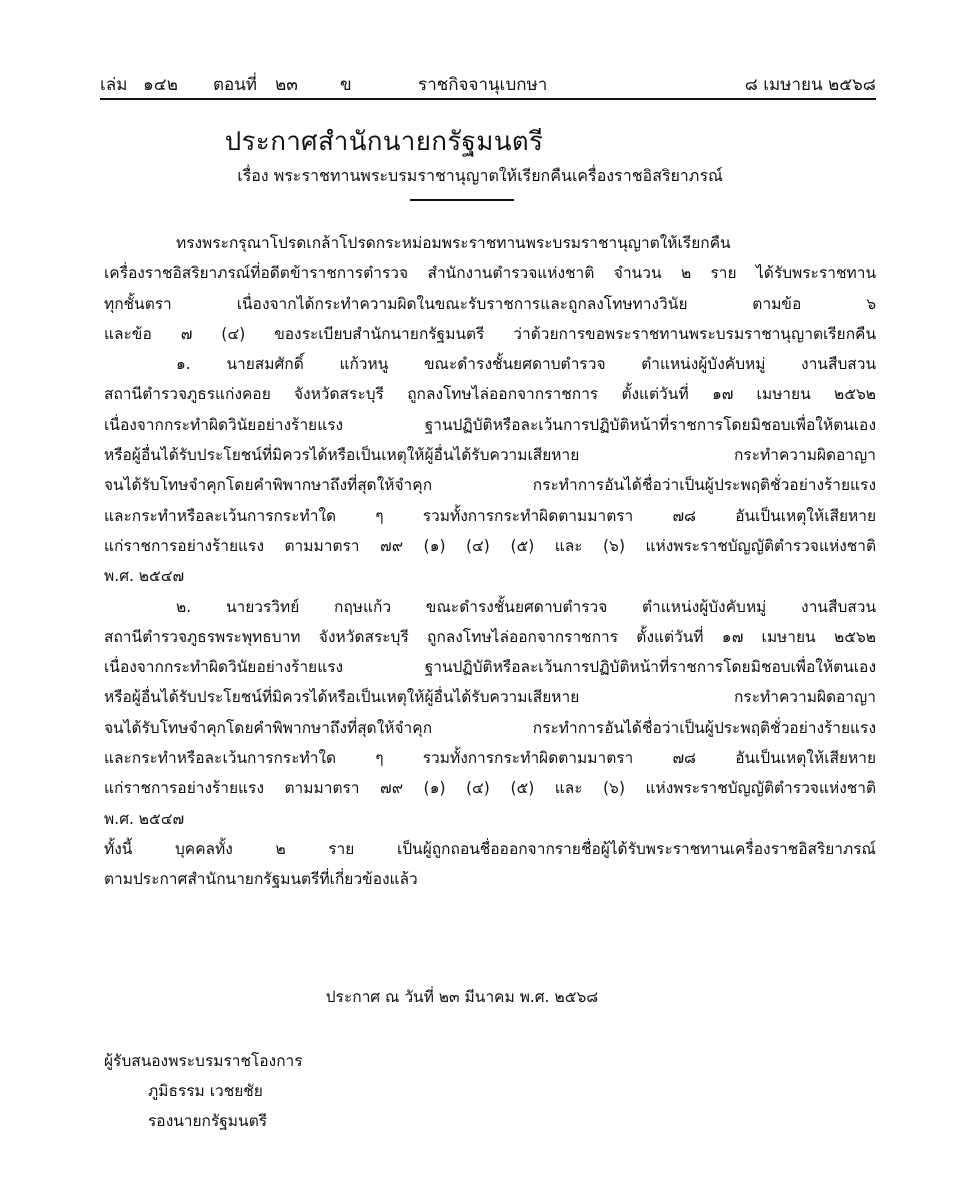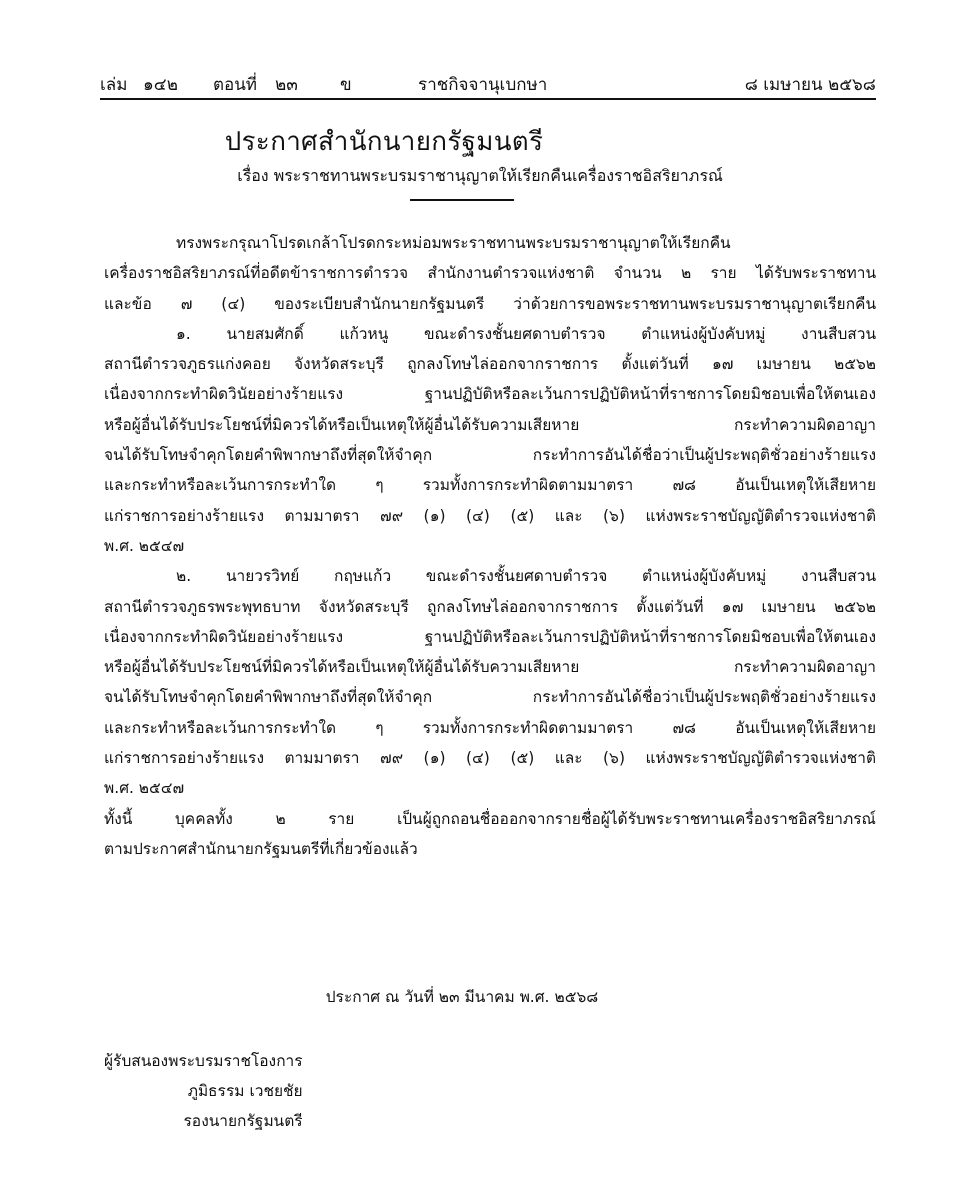--- a/index.html
+++ b/index.html
@@ -45,21 +45,21 @@
   }
   .body p { margin: 0; text-align: justify; text-align-last: left; }
   .line { display: block; white-space: nowrap; text-align: justify; text-align-last: justify; }
   .line.last { text-align-last: left; }
   .dated {
     position: absolute; top: 984px; left: 0; width: 952px; text-align: center;
     font-size: 15.5px; padding-left: 11px;
   }
   .dated span { position: relative; left: -25px; }
   .signoff { position: absolute; top: 1046px; left: 104px; font-size: 15.5px; line-height: 30px; }
-  .signoff .sub { padding-left: 44px; text-align: right; }
+  .signoff .sub { padding-left: 44px; }
 </style>
 </head>
 <body>
 
 <div class="page">
 
 
   <div class="header-row">
     <span class="h-vol-label">เล่ม</span>
     <span class="h-vol-num">๑๔๒</span>
@@ -72,20 +72,21 @@
   <div class="header-rule"></div>
 
   <div class="title">ประกาศสำนักนายกรัฐมนตรี</div>
   <div class="subject">เรื่อง  พระราชทานพระบรมราชานุญาตให้เรียกคืนเครื่องราชอิสริยาภรณ์</div>
   <div class="title-rule"></div>
 
   <div class="body">
     <p>
       <span class="line" style="padding-left:72px">ทรงพระกรุณาโปรดเกล้าโปรดกระหม่อมพระราชทานพระบรมราชานุญาตให้เรียกคืน</span>
       <span class="line">เครื่องราชอิสริยาภรณ์ที่อดีตข้าราชการตำรวจ สำนักงานตำรวจแห่งชาติ จำนวน ๒ ราย ได้รับพระราชทาน</span>
+      <span class="line">ทุกชั้นตรา เนื่องจากได้กระทำความผิดในขณะรับราชการและถูกลงโทษทางวินัย ตามข้อ ๖</span>
       <span class="line">และข้อ ๗ (๔) ของระเบียบสำนักนายกรัฐมนตรี ว่าด้วยการขอพระราชทานพระบรมราชานุญาตเรียกคืน</span>
     </p>
 
     <p>
       <span class="line" style="padding-left:72px">๑. นายสมศักดิ์ แก้วหนู ขณะดำรงชั้นยศดาบตำรวจ ตำแหน่งผู้บังคับหมู่ งานสืบสวน</span>
       <span class="line">สถานีตำรวจภูธรแก่งคอย จังหวัดสระบุรี ถูกลงโทษไล่ออกจากราชการ ตั้งแต่วันที่ ๑๗ เมษายน ๒๕๖๒</span>
       <span class="line">เนื่องจากกระทำผิดวินัยอย่างร้ายแรง ฐานปฏิบัติหรือละเว้นการปฏิบัติหน้าที่ราชการโดยมิชอบเพื่อให้ตนเอง</span>
       <span class="line">หรือผู้อื่นได้รับประโยชน์ที่มิควรได้หรือเป็นเหตุให้ผู้อื่นได้รับความเสียหาย กระทำความผิดอาญา</span>
       <span class="line">จนได้รับโทษจำคุกโดยคำพิพากษาถึงที่สุดให้จำคุก กระทำการอันได้ชื่อว่าเป็นผู้ประพฤติชั่วอย่างร้ายแรง</span>
       <span class="line">และกระทำหรือละเว้นการกระทำใด ๆ รวมทั้งการกระทำผิดตามมาตรา ๗๘ อันเป็นเหตุให้เสียหาย</span>

